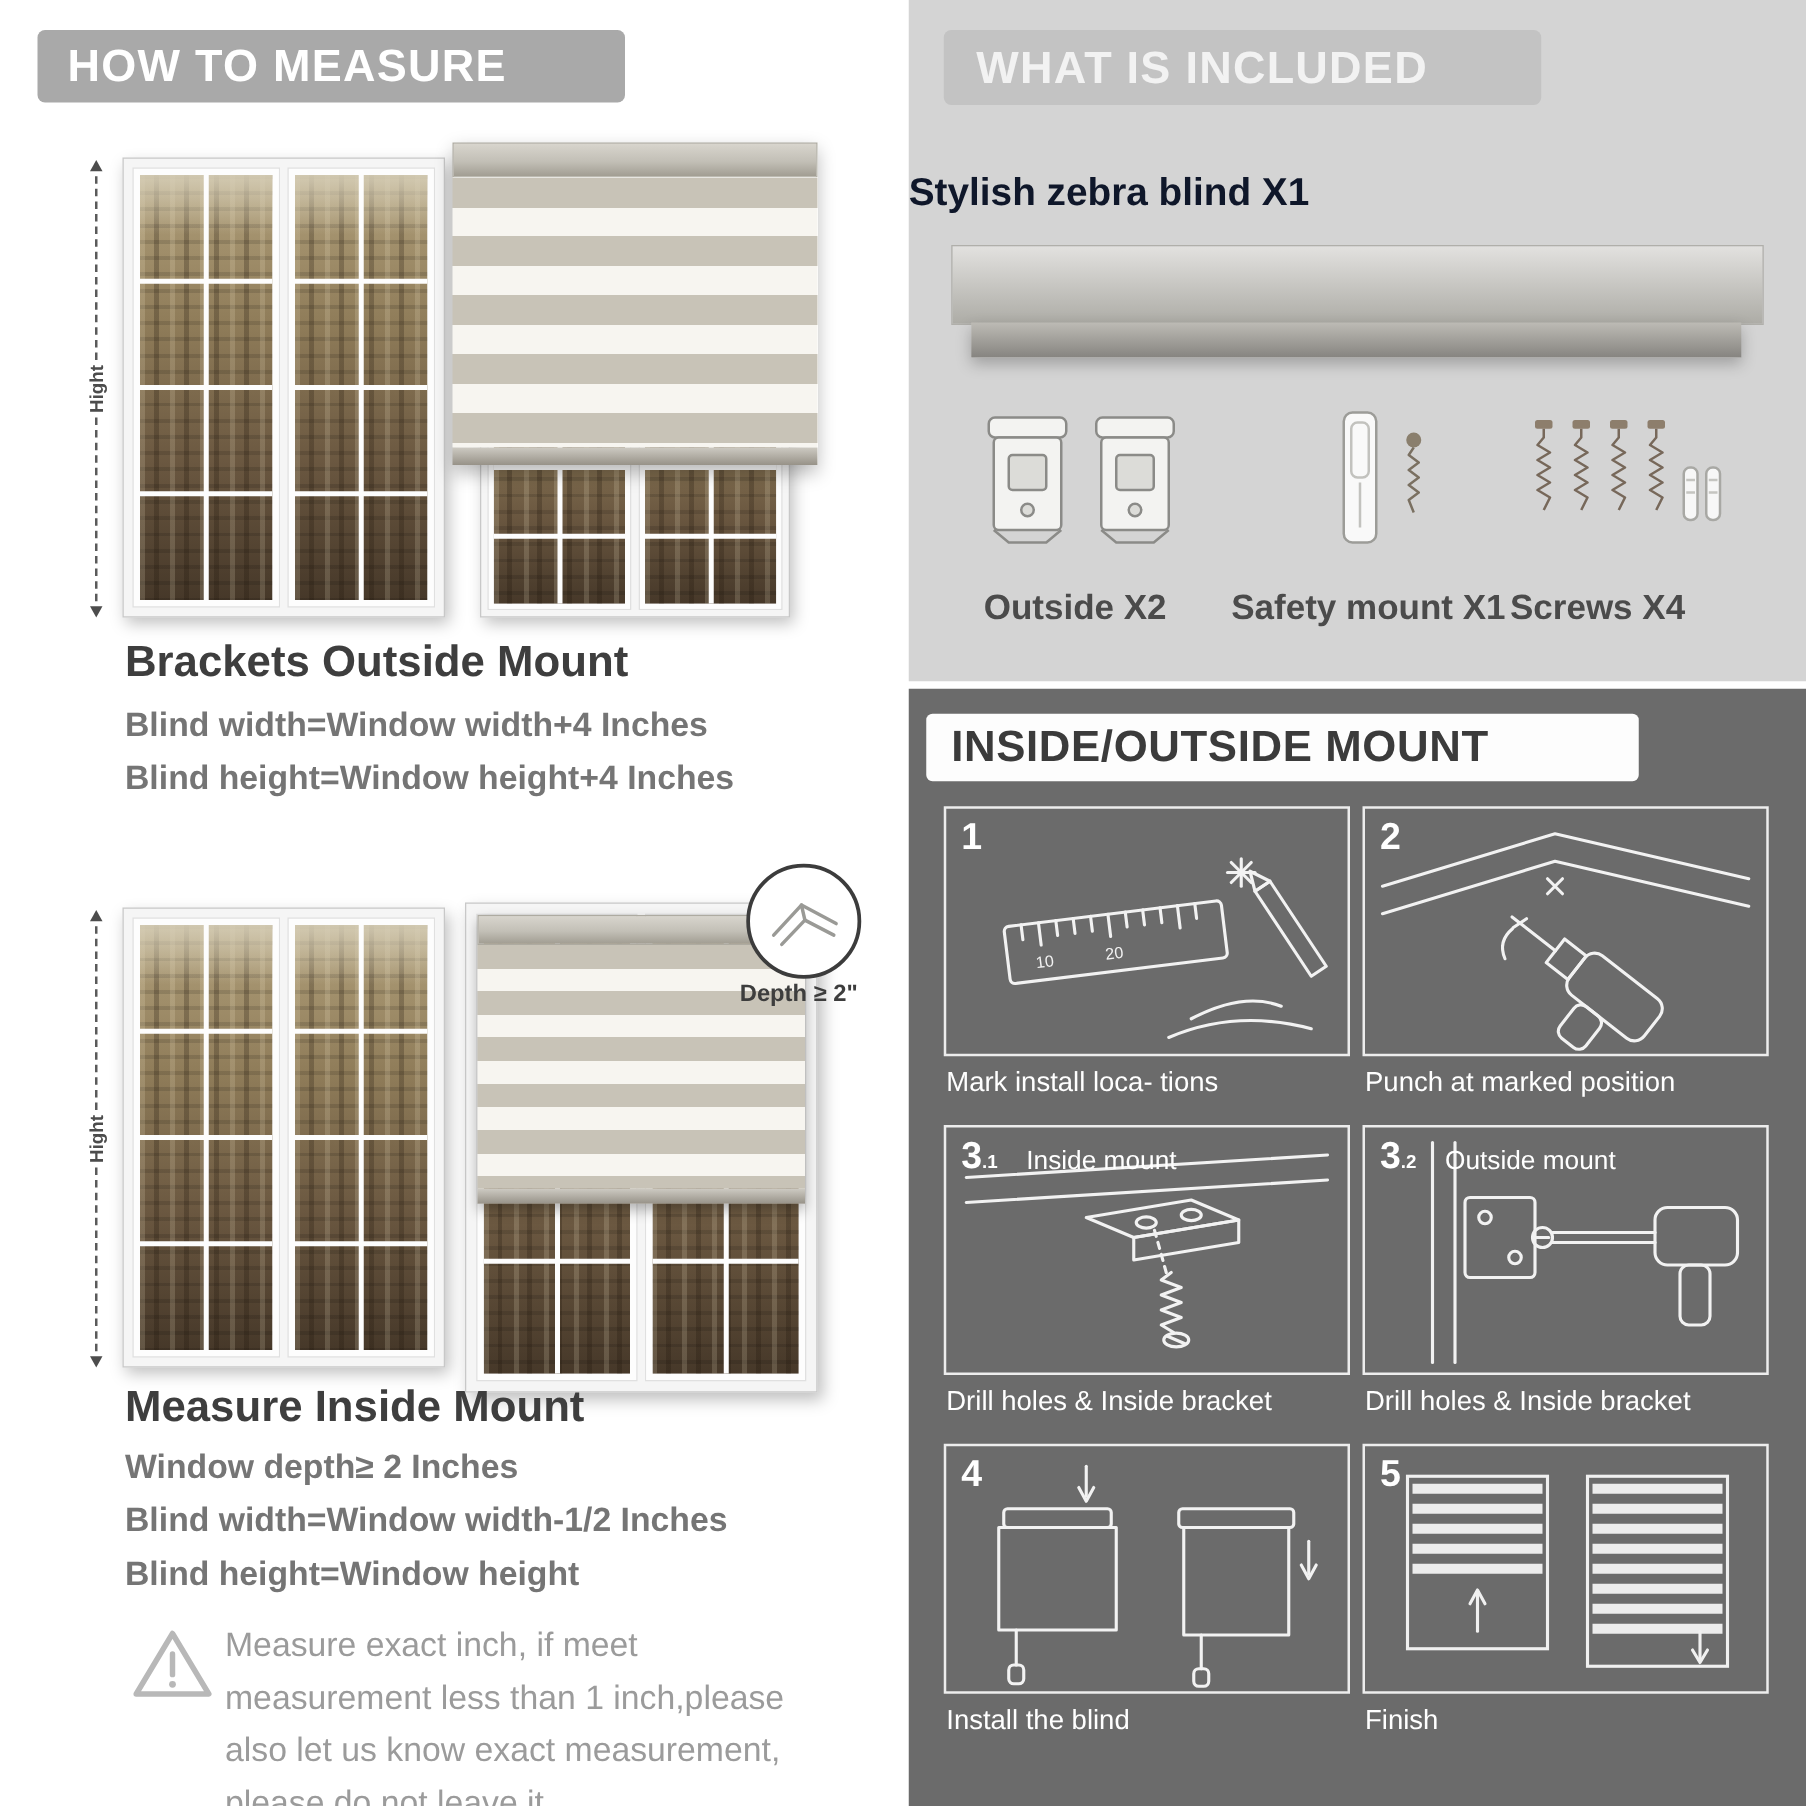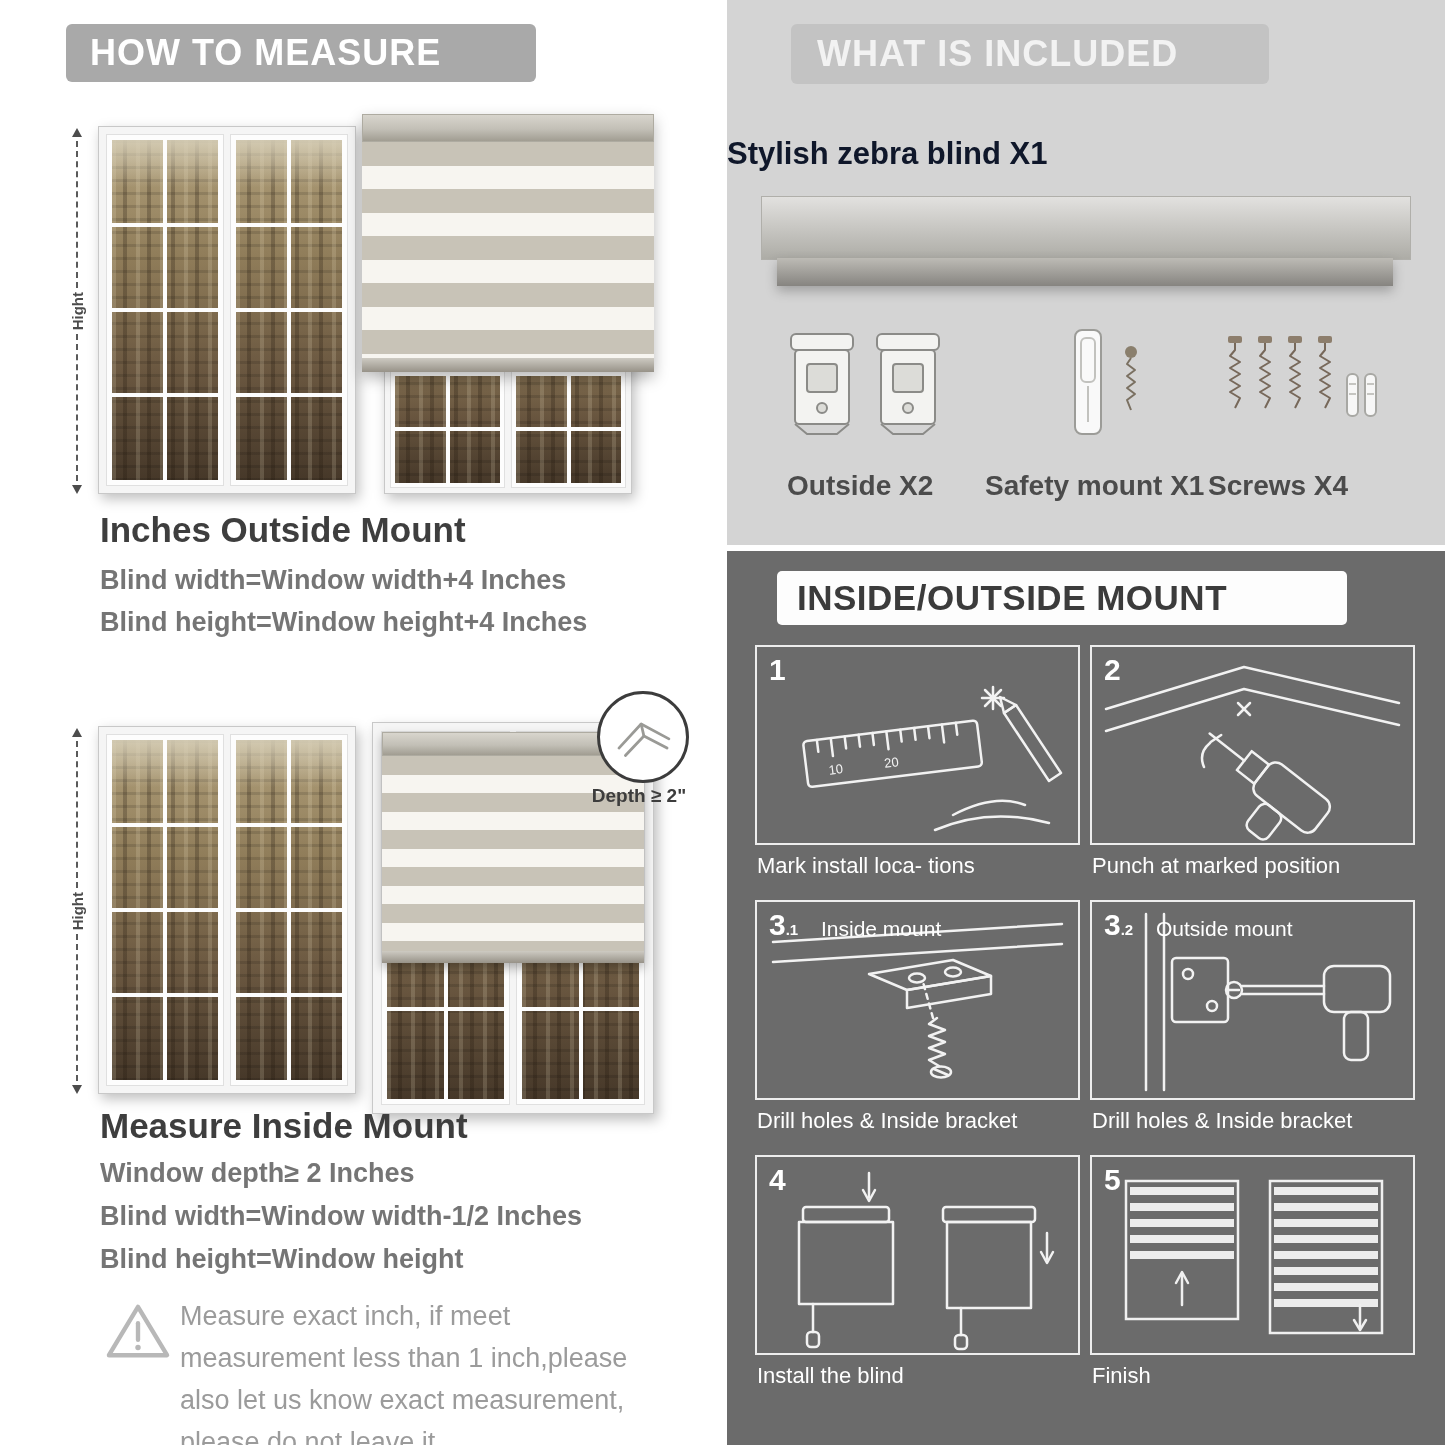--- a/index.html
+++ b/index.html
@@ -1,21 +1,21 @@
 <!DOCTYPE html>
 <html><head>
 <meta charset="utf-8">
 <style>
   body{margin:0;}
   .page{position:relative;width:1445px;height:1445px;background:#ffffff;
         font-family:"Liberation Sans",sans-serif;overflow:hidden;}
   h2,p{margin:0;}
 
   
-  .chip{position:absolute;display:flex;align-items:center;font-weight:bold;margin-left:36px;}
+  .chip{position:absolute;display:flex;align-items:center;font-weight:bold;}
   .chip.gray{background:#a9a9a9;color:#ffffff;border-radius:6px;font-size:36px;letter-spacing:1px;padding-left:24px;}
   .chip.midgray{background:#c3c3c3;color:#f2f2f2;border-radius:6px;font-size:36px;letter-spacing:1px;padding-left:26px;}
   .chip.white{background:#fdfdfd;color:#3b3b3b;border-radius:5px;font-size:35px;letter-spacing:.5px;padding-left:20px;}
 
   .sec-title{position:absolute;font-size:35px;font-weight:bold;color:#3e3e3e;}
   .formula{position:absolute;font-size:27px;font-weight:bold;color:#757575;}
   .note-text{position:absolute;font-size:27px;color:#9b9b9b;line-height:1.55;width:448px;}
 
   
   .h-measure{position:absolute;display:flex;align-items:flex-end;gap:16px;color:#4c4c4c;font-weight:bold;font-size:15px;margin-top:44px;}
@@ -146,21 +146,21 @@
           </div>
         </div>
       </div>
       <div class="blind-front" style="height:258px">
         <i class="cassette"></i>
         <i class="zebra"></i>
         <i class="rail"></i>
       </div>
     </div>
 
-    <h2 class="sec-title" style="left:100px;top:510px">Inches Outside Mount</h2>
+    <h2 class="sec-title" style="left:100px;top:510px">Brackets Outside Mount</h2>
     <p class="formula" style="left:100px;top:565px">Blind width=Window width+4 Inches</p>
     <p class="formula" style="left:100px;top:607px">Blind height=Window height+4 Inches</p>
 
     <div class="win-fig" style="left:68px;top:700px;width:288px;height:394px">
       <div class="h-measure" style="left:36px;right:0;top:0;height:18px">
         <span class="tri tri-l"></span>
         <span class="dash"></span>
         <span>Width</span>
         <span class="dash"></span>
         <span class="tri tri-r"></span>

